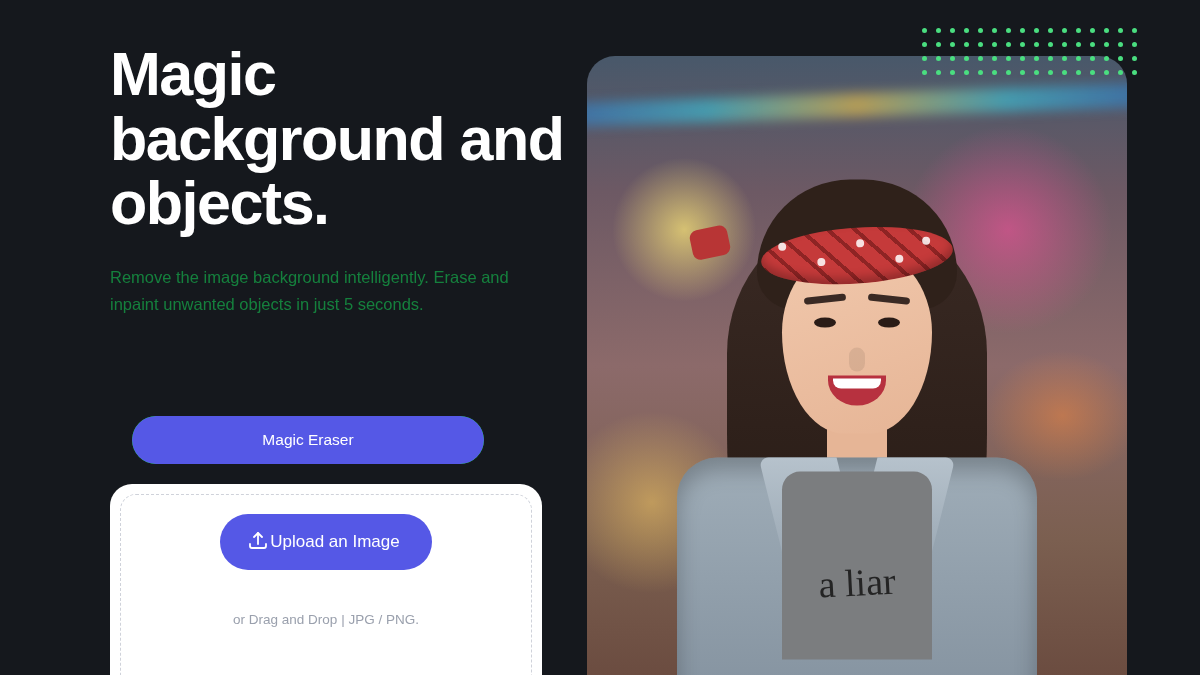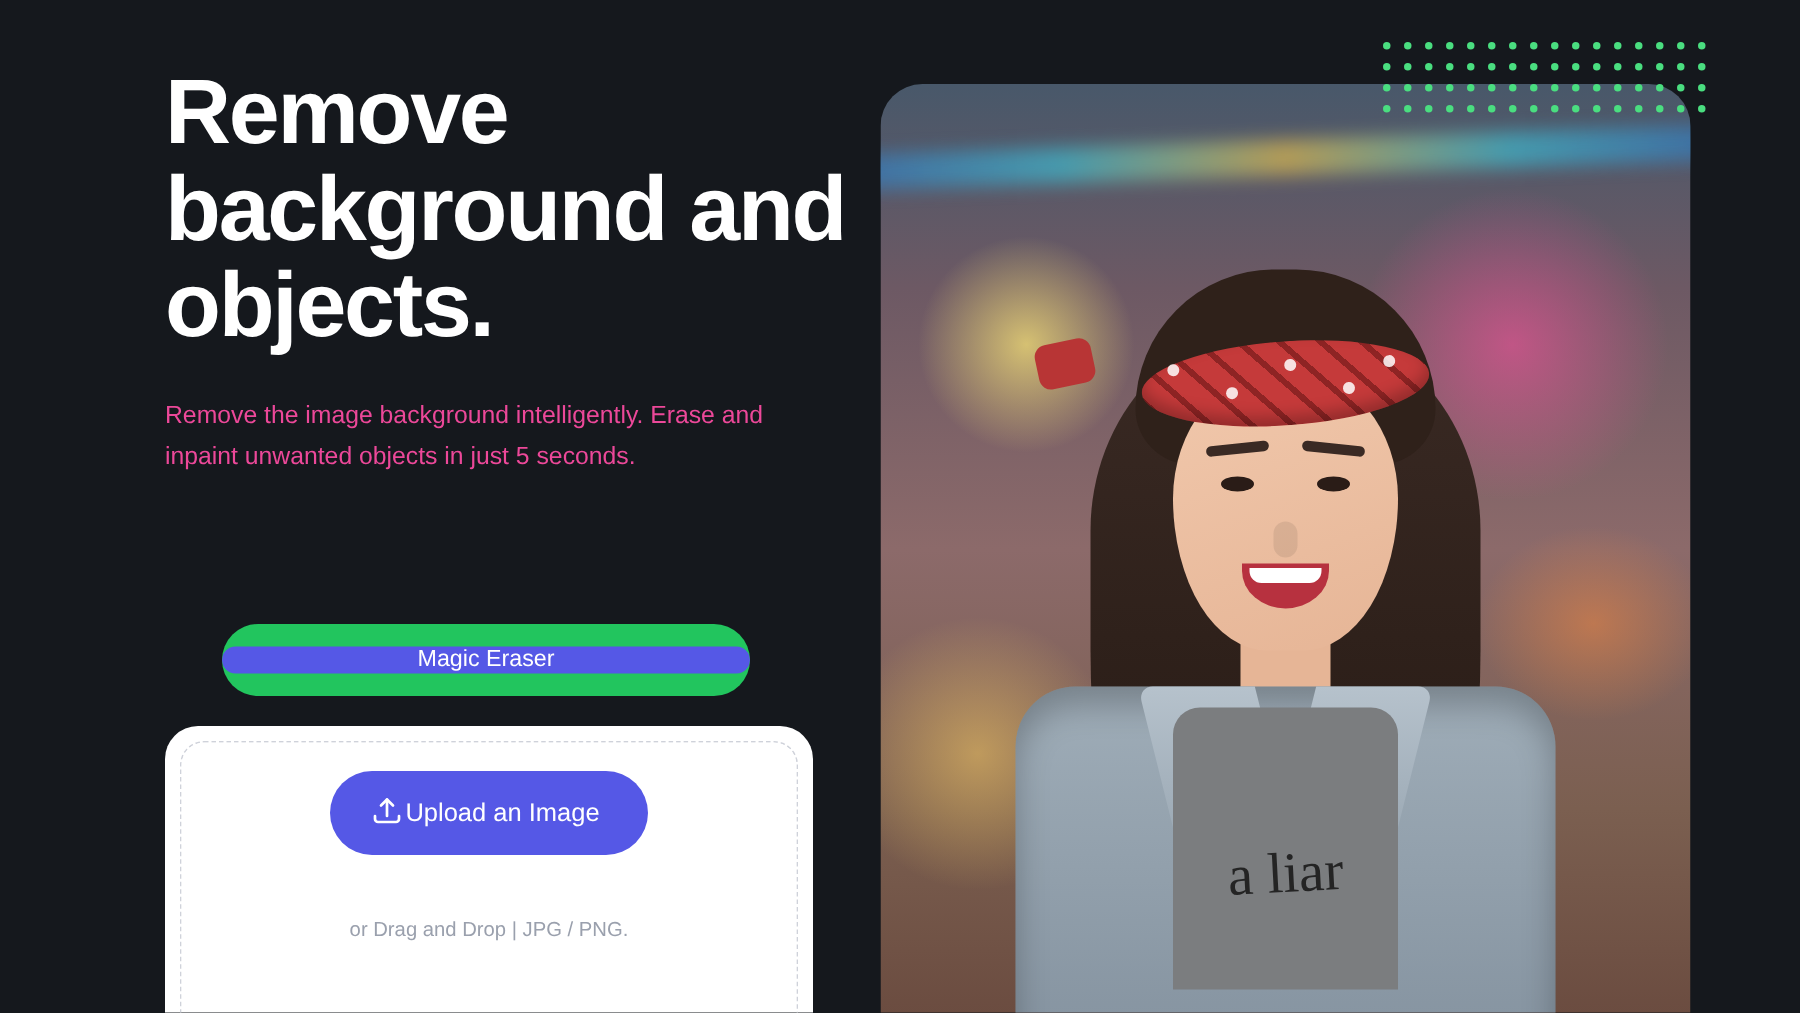--- a/index.html
+++ b/index.html
@@ -34,37 +34,36 @@
     }
     .hero-title {
       color: #ffffff;
       font-weight: 800;
       font-size: 61px;
       line-height: 1.06;
       letter-spacing: -1.5px;
       margin-bottom: 28px;
     }
     .hero-desc {
-      color: #ec4899;
+      color: #15803d;
       font-size: 16.5px;
       line-height: 1.65;
       font-weight: 400;
       max-width: 430px;
     }
     .tab-switch {
       position: absolute;
-      left: 148px;
+      left: 132px;
       top: 416px;
       width: 352px;
       height: 48px;
       background: #22c55e;
       border-radius: 999px;
       display: flex;
       overflow: hidden;
-      align-items: center;
     }
     .tab {
       flex: 1;
       display: flex;
       align-items: center;
       justify-content: center;
       font-size: 15.5px;
       font-weight: 500;
       cursor: pointer;
     }
@@ -298,21 +297,21 @@
     <div class="dot"></div>
     <div class="dot"></div>
     <div class="dot"></div>
     <div class="dot"></div>
     <div class="dot"></div>
     <div class="dot"></div>
     <div class="dot"></div>
   </div>
 
 <section class="hero">
-  <h1 class="hero-title">Remove background and objects.</h1>
+  <h1 class="hero-title">Magic background and objects.</h1>
   <p class="hero-desc">Remove the image background intelligently. Erase and inpaint unwanted objects in just 5 seconds.</p>
 </section>
 
 <div class="tab-switch">
   <div class="tab active">Magic Eraser</div>
 </div>
 
 <div class="upload-card">
   <div class="upload-inner-border"></div>
   <button class="upload-btn">

